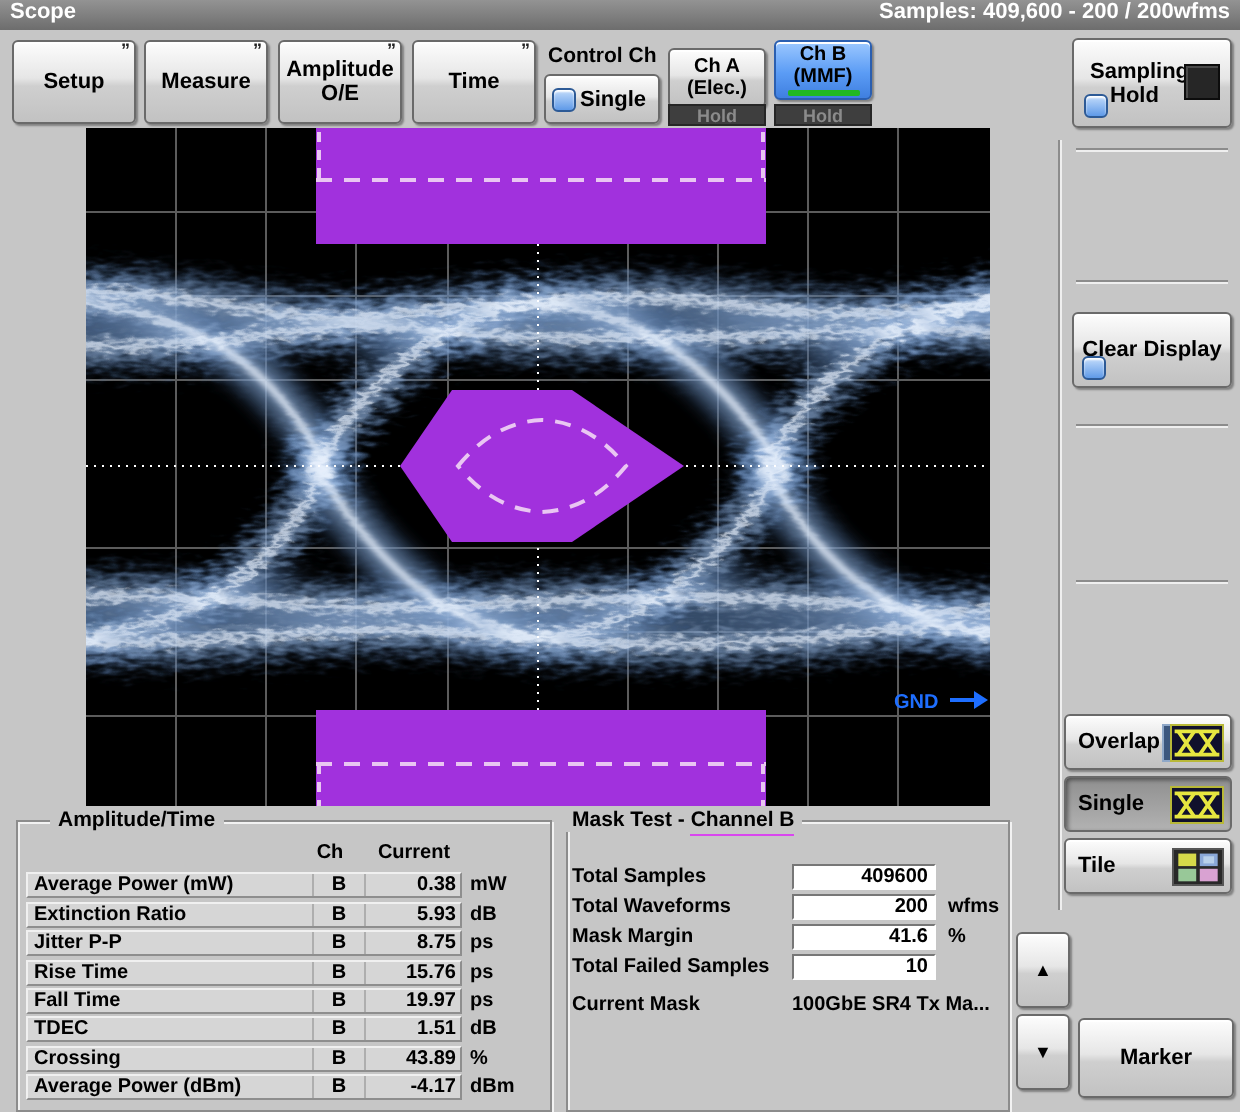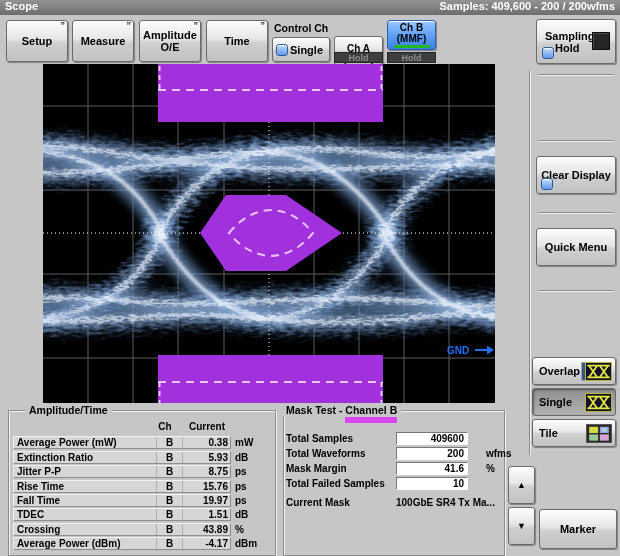--- a/index.html
+++ b/index.html
@@ -24,21 +24,21 @@
   .pressed { background:linear-gradient(180deg,#8f8f8f,#b2b2b2); box-shadow:inset 1px 1px 2px rgba(0,0,0,.45); }
 
   .btn-setup   { left:6px;   top:20px; width:62px; height:42px; }
   .btn-measure { left:72px;  top:20px; width:62px; height:42px; }
   .btn-amp     { left:139px; top:20px; width:62px; height:42px; }
   .btn-time    { left:206px; top:20px; width:62px; height:42px; }
 
   .controlch-label { position:absolute; left:274px; top:22px; font-size:10.5px; font-weight:bold; }
   .btn-single { left:272px; top:37px; width:58px; height:25px; flex-direction:row; gap:2px; padding-left:3px; justify-content:flex-start; }
 
-  .btn-cha { left:334px; top:36px; width:49px; height:30px; font-size:10px; line-height:11px;justify-content:flex-end; }
+  .btn-cha { left:334px; top:24px; width:49px; height:30px; font-size:10px; line-height:11px; }
   .btn-chb { left:387px; top:20px; width:49px; height:30px; font-size:10px; line-height:11px;
     background:linear-gradient(180deg,#9cc8ff,#5b9cf5 55%,#3f7fe0); border-color:#2b5fb0; }
   .grnbar { display:block; width:36px; height:3px; background:#21b821; margin-top:1px; border-radius:1px; }
   .holdbar { position:absolute; width:49px; height:11px; background:#3e3e3e; border:1px solid #262626;
     color:#8b8b8b; font-size:9px; font-weight:bold; display:flex; align-items:center; justify-content:center; }
   .hold-a { left:334px; top:52px; } .hold-b { left:387px; top:52px; }
 
   .btn-sampling { left:536px; top:19px; width:80px; height:45px; align-items:flex-start; padding-left:8px; }
   .btn-sampling .chk { position:absolute; left:5px; bottom:4px; }
   .btn-sampling .sq { position:absolute; right:5px; top:12px; width:18px; height:18px;
@@ -88,41 +88,41 @@
   .gndtxt { fill:#1e6eff; font-size:10px; font-weight:bold; font-family:"Liberation Sans",sans-serif; }
   .gndarrow { stroke:#1e6eff; stroke-width:2; } .gndhead { fill:#1e6eff; }
 
   
   .groupbox { position:absolute; border:1px solid #8c8c8c; box-shadow:inset 1px 1px 0 #f2f2f2, 1px 1px 0 #f2f2f2; }
   .fs-amp  { left:8px; top:410px; width:268px; height:146px; }
   .fs-mask { left:283px; top:410px; width:222px; height:146px; }
   .legend { position:absolute; top:-7px; background:#c6c6c6; padding:0 4px; font-size:10.5px; font-weight:bold; white-space:nowrap; }
   .fs-amp .legend { left:16px; }
   .fs-mask .legend { left:-2px; }
-  .chan-link { border-bottom:6px solid #d946ef; padding-bottom:1px; }
+  .chan-link { border-bottom:1px solid #d946ef; padding-bottom:1px; }
 
   .hdr { position:absolute; font-size:10px; font-weight:bold; text-align:center; }
   .hdr-ch { left:142px; top:10px; width:28px; }
   .hdr-cur { left:170px; top:10px; width:56px; }
 
   .atrows { position:absolute; left:4px; top:24px; right:2px; }
   .atrow { display:flex; height:14.4px; align-items:flex-end; font-size:10px; font-weight:bold; }
   .atbox { width:218px; display:flex; background:#d6d6d6; border:1px solid;
     border-color:#f0f0f0 #8e8e8e #8e8e8e #f0f0f0; line-height:11px; }
   .atbox .lbl { flex:1; padding-left:3px; }
   .atbox .chc { width:26px; text-align:center; border-left:1px solid #aeaeae; }
   .atbox .val { width:48px; text-align:right; padding-right:2px; border-left:1px solid #aeaeae; }
   .atunit { padding-left:4px; line-height:13px; }
 
   .mrows { position:absolute; left:2px; top:20px; right:2px; }
   .mrow { display:flex; align-items:center; height:15px; font-size:10px; font-weight:bold; }
   .mrow .mlabel { flex:1; }
   .mcell { width:72px; height:13px; background:#fff; border:1px solid; border-color:#777 #fff #fff #777;
     text-align:right; padding-right:3px; line-height:11px; }
-  .munit { width:34px; padding-left:18px; }
+  .munit { width:34px; padding-left:6px; }
   .mrow-last { margin-top:4px; }
   .mvalue { width:106px; text-align:left; }
 </style>
 </head>
 <body>
 
 <div class="app">
 
   <div class="titlebar">
     <span>Scope</span>
@@ -178,23 +178,20 @@
 
   <div class="vsep"></div>
   <div class="hsep hsep1"></div>
   <div class="hsep hsep2"></div>
   <div class="hsep hsep3"></div>
   <div class="hsep hsep4"></div>
 
   <div class="btn btn-clear">
     <span>Clear Display</span>
     <span class="chk"></span>
-  </div>
-  <div class="btn btn-quick">
-    <span>Quick Menu</span>
   </div>
 
   <div class="btn viewbtn btn-overlap">
     <span>Overlap</span>
     <span class="icon2">
       <span class="eyeicon back"></span>
       <svg class="eyeicon front" width="27" height="19" viewBox="0 0 27 19">
         <g stroke="#e6e640" stroke-width="2" fill="none">
           <path d="M1,3 H26 M1,16 H26"></path>
           <path d="M3,3 L12,16 M12,3 L3,16 M15,3 L24,16 M24,3 L15,16"></path>

